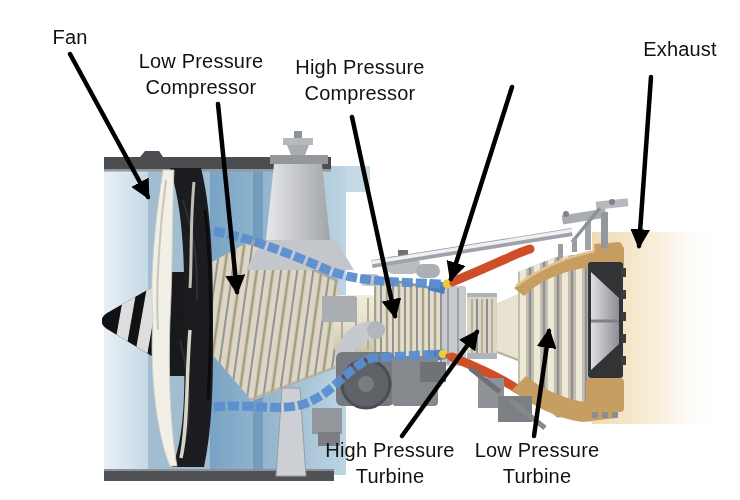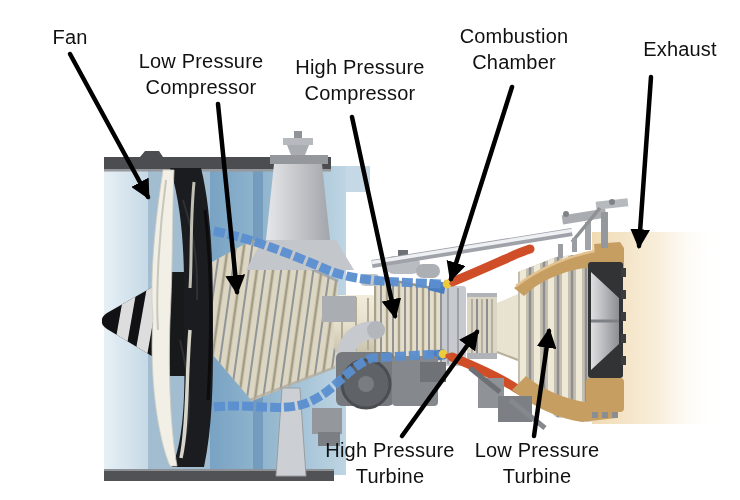--- a/index.html
+++ b/index.html
@@ -249,24 +249,20 @@
     <span>Fan</span>
   </div>
   <div class="lbl" style="left:201px;top:48px">
     <span>Low Pressure</span>
     <span>Compressor</span>
   </div>
   <div class="lbl" style="left:360px;top:54px">
     <span>High Pressure</span>
     <span>Compressor</span>
   </div>
-  <div class="lbl" style="left:514px;top:23px">
-    <span>Combustion</span>
-    <span>Chamber</span>
-  </div>
   <div class="lbl" style="left:680px;top:36px">
     <span>Exhaust</span>
   </div>
   <div class="lbl" style="left:390px;top:437px">
     <span>High Pressure</span>
     <span>Turbine</span>
   </div>
   <div class="lbl" style="left:537px;top:437px">
     <span>Low Pressure</span>
     <span>Turbine</span>

